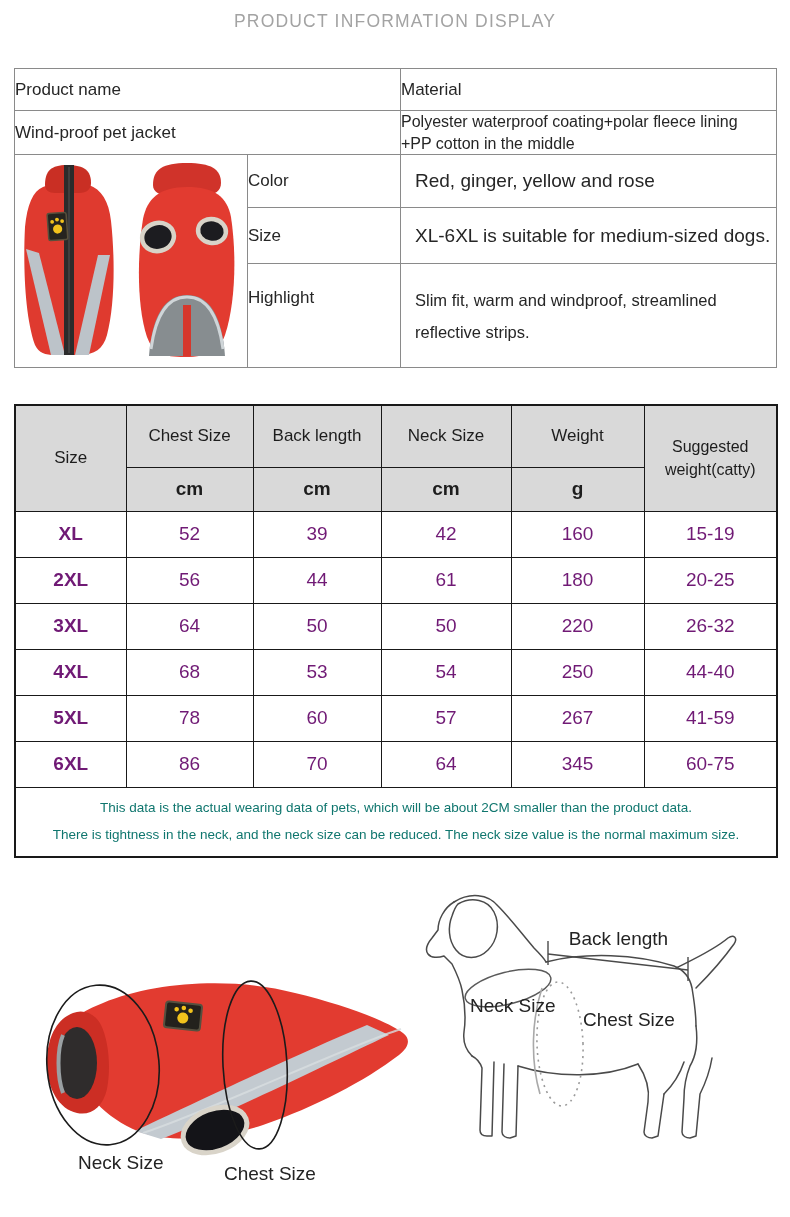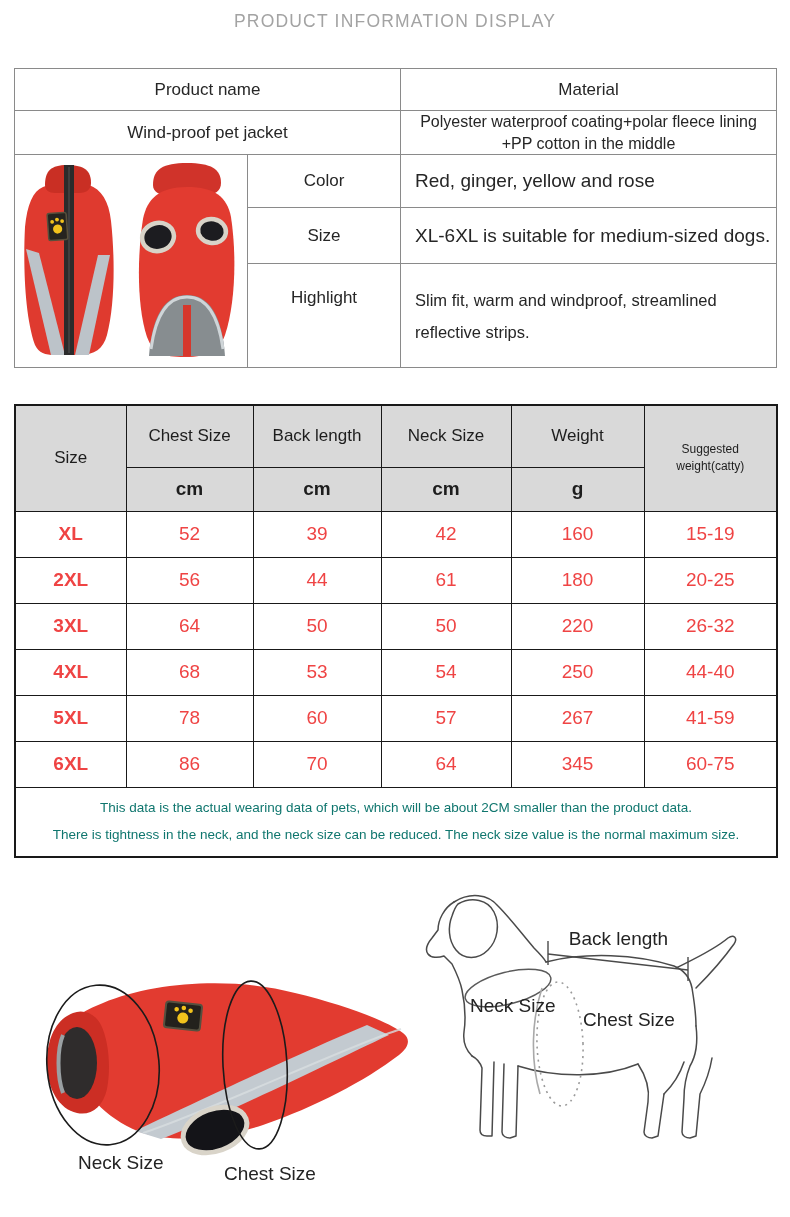--- a/index.html
+++ b/index.html
@@ -6,37 +6,37 @@
   html,body { background:#fff; }
   body { font-family:"Liberation Sans", sans-serif; }
   .page { position:relative; width:790px; height:1217px; background:#fff; overflow:hidden;padding-left:9px; }
 
   .title { position:absolute; top:11px; left:0; width:100%; text-align:center;
            font-size:17.5px; letter-spacing:1.2px; color:#a3a3a3; font-weight:400; }
 
   
   .t1 { position:absolute; left:14px; top:68px; width:762px;
         border-collapse:collapse; table-layout:fixed; }
-  .t1 td { border:1px solid #8a8a8a; text-align:center; vertical-align:middle;
+  .t1 td { border:1px solid #8a8a8a; text-align:left; vertical-align:middle;
            color:#262626; font-size:17px; overflow:hidden; }
   .t1 .val { font-size:19px; }
   .t1 .left { text-align:left; padding-left:14px; }
   .t1 .mat2 { font-size:16px; line-height:1.35; }
   .t1 .hl-label { vertical-align:top; padding-top:24px; }
   .t1 .hl-val { text-align:left; padding:0 18px 0 14px; line-height:1.95; font-size:16.5px; }
   .img-cell { padding:0; }
 
   
   .t2 { position:absolute; left:14px; top:404px; width:762px;
         border-collapse:collapse; table-layout:fixed; border:2px solid #191919; }
   .t2 th, .t2 td { border:1.5px solid #191919; text-align:center; vertical-align:middle; }
   .t2 thead th { background:#d9d9d9; font-weight:400; font-size:17px; color:#1d1d1d; }
-  .t2 thead th.wrap { font-size:12px; line-height:1.45; padding:0 10px; }
+  .t2 thead th.wrap { font-size:16px; line-height:1.45; padding:0 10px; }
   .t2 thead .unit { font-weight:700; font-size:19px; }
-  .t2 tbody td { font-size:19px; color:#ef4444; background:#fff; }
+  .t2 tbody td { font-size:19px; color:#701a75; background:#fff; }
   .t2 tbody td.szc { font-weight:700; }
   .t2 .note-cell { font-size:13.5px; color:#0f766e; line-height:1.95; font-weight:400; }
   .t2 .note-cell div { white-space:nowrap; }
 
   
   .fig-label { position:absolute; font-size:19px; color:#232323; white-space:nowrap; }
   svg { display:block; }
 </style>
 </head>
 <body>

